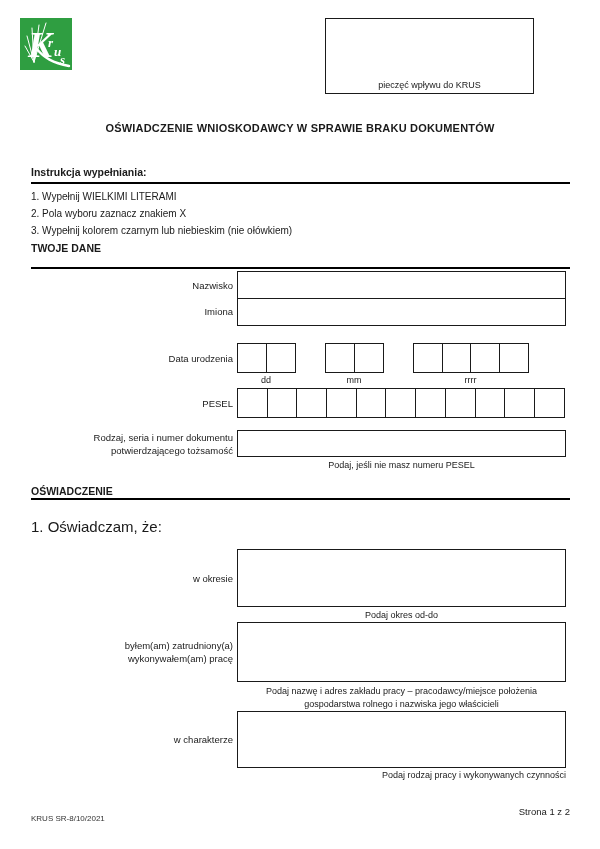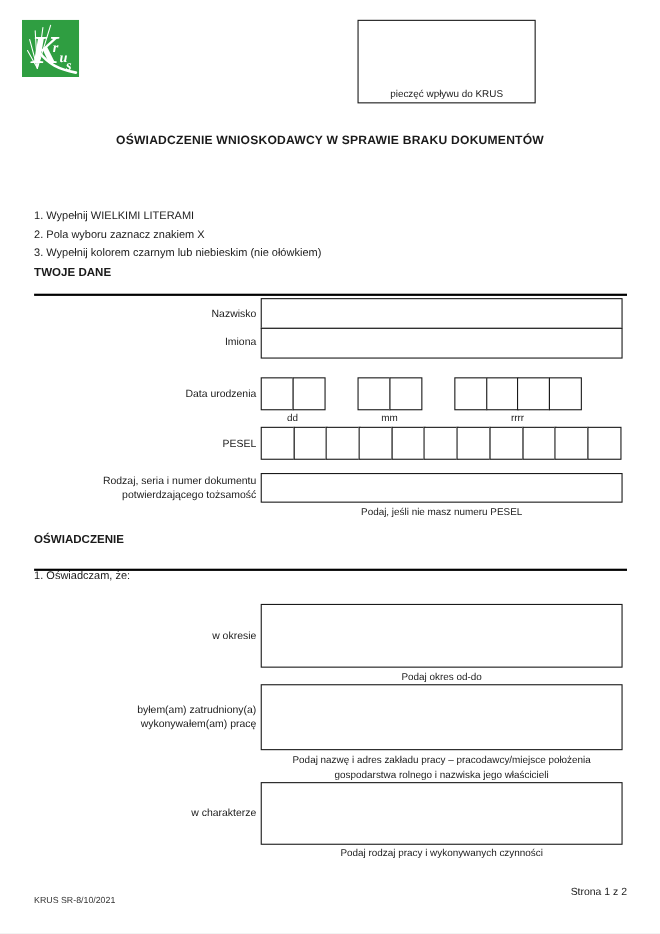--- a/index.html
+++ b/index.html
@@ -5,30 +5,30 @@
   html,body{margin:0;padding:0;background:#888;}
   .page{
     position:relative;width:600px;height:849px;background:#ffffff;
     font-family:"Liberation Sans","DejaVu Sans",sans-serif;color:#1a1a1a;
     overflow:hidden;margin:0 auto;
   }
   .abs{position:absolute;}
   
   .logo{left:20px;top:18px;width:52px;height:52px;}
   
-  .stamp-box{left:325px;top:18px;width:162px;height:76px;border:1.6px solid #1a1a1a;
+  .stamp-box{left:325px;top:18px;width:209px;height:76px;border:1.6px solid #1a1a1a;
     box-sizing:border-box;display:flex;align-items:flex-end;justify-content:center;}
   .stamp-box span{font-size:9px;padding-bottom:3px;}
   
   .title{left:0;top:122px;width:600px;text-align:center;font-weight:bold;font-size:11px;letter-spacing:.2px;}
   
   .sec-head{left:31px;width:539px;font-weight:bold;font-size:10.5px;
     border-bottom:2.5px solid #000;padding-bottom:4px;box-sizing:border-box;}
   .instr-list{left:31px;top:188px;width:539px;font-size:10px;line-height:17px;}
-  .intro{left:31px;top:518px;font-size:10px;text-align:right;}
+  .intro{left:31px;top:518px;font-size:15px;text-align:right;}
   
   .flabel{left:0;width:233px;display:flex;align-items:center;justify-content:flex-end;
     font-size:9.5px;text-align:right;}
   .flabel.two{flex-direction:column;line-height:13px;align-items:flex-end;}
   
   .ibox{left:237px;width:329px;border:1.5px solid #1a1a1a;box-sizing:border-box;background:#fff;}
   
   .cells{display:flex;}
   .cell{border:1.5px solid #1a1a1a;box-sizing:border-box;height:30px;background:#fff;}
   .cell + .cell{margin-left:-1.5px;}
@@ -66,20 +66,21 @@
       </g>
     </svg>
   </div>
 
   <div class="abs stamp-box">
     <span>pieczęć wpływu do KRUS</span>
   </div>
 
   <div class="abs title">OŚWIADCZENIE WNIOSKODAWCY W SPRAWIE BRAKU DOKUMENTÓW</div>
 
+  <div class="abs sec-head" style="top:166px;">Instrukcja wypełniania:</div>
   <div class="abs instr-list">
     <div>1. Wypełnij WIELKIMI LITERAMI</div>
     <div>2. Pola wyboru zaznacz znakiem X</div>
     <div>3. Wypełnij kolorem czarnym lub niebieskim (nie ołówkiem)</div>
   </div>
 
   <div class="abs sec-head" style="top:242px;padding-bottom:13px;">TWOJE DANE</div>
 
   <div class="abs flabel" style="top:271px;height:28px;">Nazwisko</div>
   <div class="abs ibox" style="top:271px;height:28px;"></div>
@@ -120,37 +121,37 @@
     <div class="cell"></div>
   </div>
 
   <div class="abs flabel two" style="top:430px;height:27px;justify-content:center;">
     <span>Rodzaj, seria i numer dokumentu</span>
     <span>potwierdzającego tożsamość</span>
   </div>
   <div class="abs ibox" style="top:430px;height:27px;"></div>
   <div class="abs hint-narrow" style="top:460px;">Podaj, jeśli nie masz numeru PESEL</div>
 
-  <div class="abs sec-head" style="top:485px;padding-bottom:20px;">OŚWIADCZENIE</div>
+  <div class="abs sec-head" style="top:485px;padding-bottom:1px;">OŚWIADCZENIE</div>
   <div class="abs intro">1. Oświadczam, że:</div>
 
   <div class="abs flabel" style="top:549px;height:58px;">w okresie</div>
   <div class="abs ibox" style="top:549px;height:58px;"></div>
   <div class="abs hint-narrow" style="top:610px;">Podaj okres od-do</div>
 
   <div class="abs flabel two" style="top:622px;height:60px;justify-content:center;">
     <span>byłem(am) zatrudniony(a)</span>
     <span>wykonywałem(am) pracę</span>
   </div>
   <div class="abs ibox" style="top:622px;height:60px;"></div>
   <div class="abs hint" style="top:685px;">
     <div>Podaj nazwę i adres zakładu pracy – pracodawcy/miejsce położenia</div>
     <div>gospodarstwa rolnego i nazwiska jego właścicieli</div>
   </div>
 
   <div class="abs flabel" style="top:711px;height:57px;">w charakterze</div>
   <div class="abs ibox" style="top:711px;height:57px;"></div>
-  <div class="abs hint-narrow" style="top:770px;">Podaj rodzaj pracy i wykonywanych czynności</div>
+  <div class="abs hint-narrow" style="top:770px;text-align:right;">Podaj rodzaj pracy i wykonywanych czynności</div>
 
   <div class="abs foot-code">KRUS SR-8/10/2021</div>
   <div class="abs foot-page">Strona 1 z 2</div>
 
 </div>
 
 </body></html>

